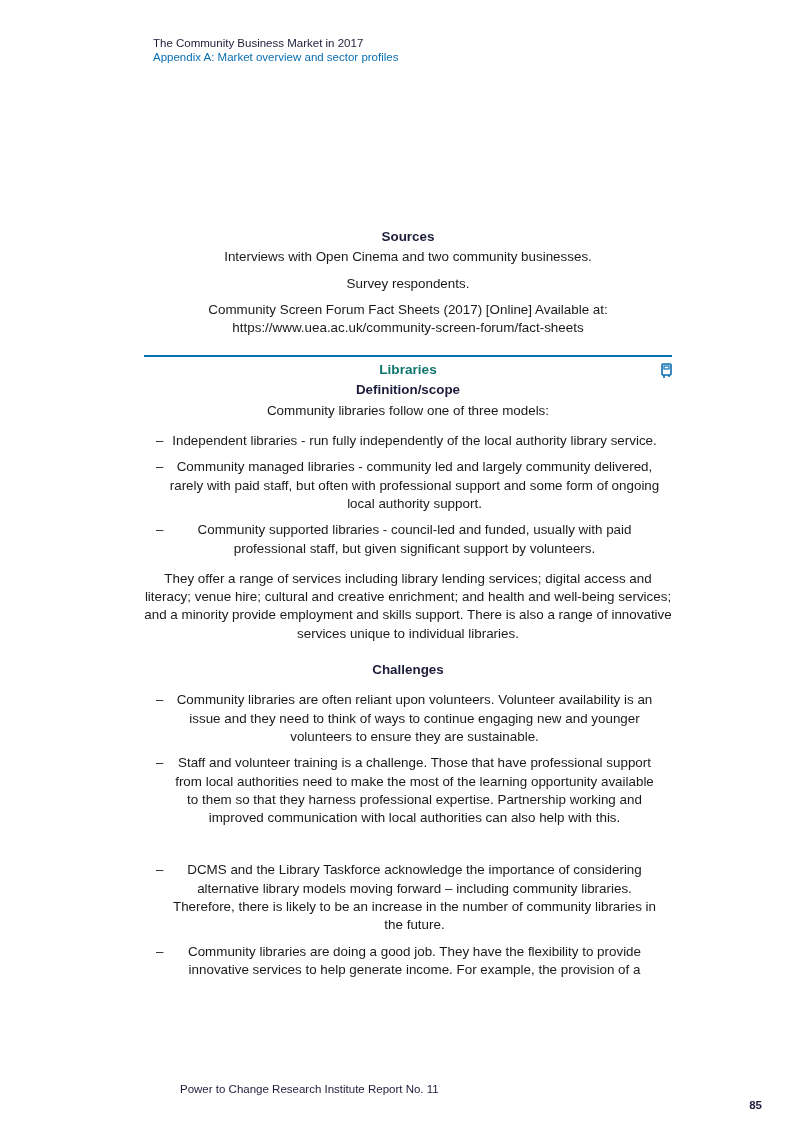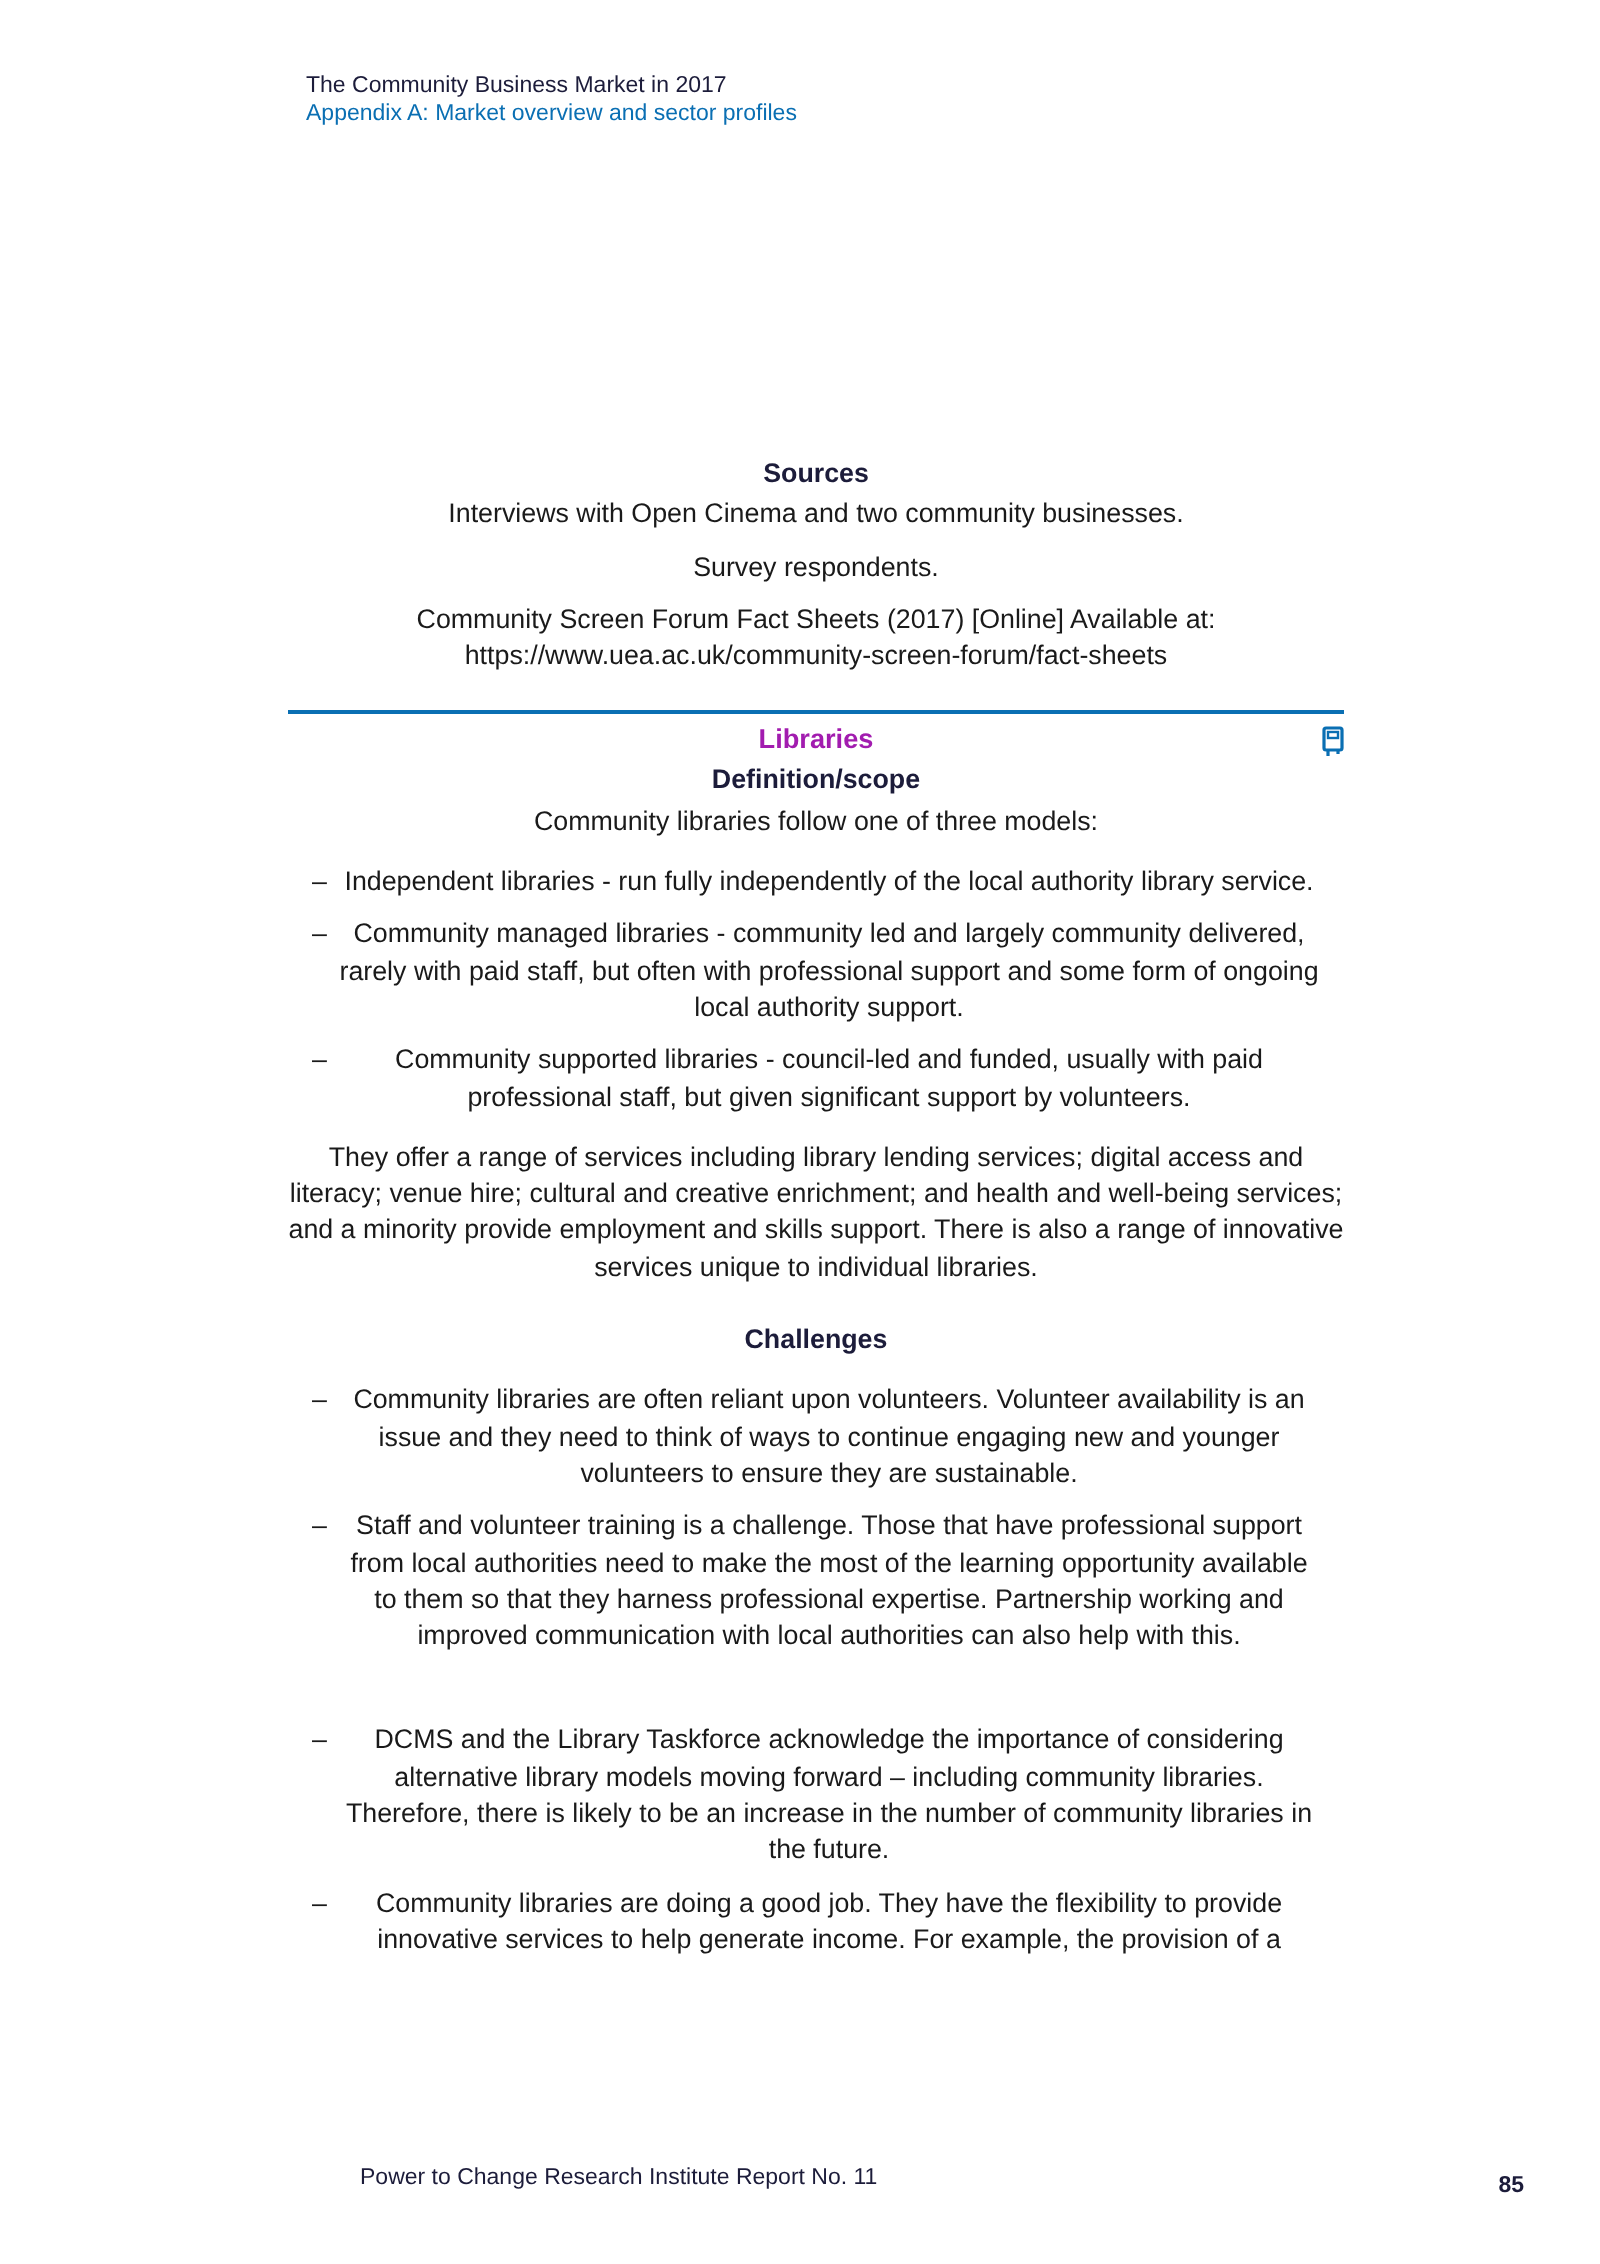--- a/index.html
+++ b/index.html
@@ -6,29 +6,29 @@
   body { width: 800px; height: 1132px; position: relative; overflow: hidden;
          font-family: "Liberation Sans", sans-serif; color: #1a1a1a; }
   .header { position: absolute; left: 153px; top: 36px; font-size: 11.5px; line-height: 14px; }
   .header .t1 { color: #1c1c3a; }
   .header .t2 { color: #0a6fb3; }
   .content { position: absolute; left: 144px; top: 228px; width: 528px; font-size: 13.4px; line-height: 18.3px; text-align: center; }
   .h-sub { font-weight: bold; color: #1c1c3a; margin: 0 0 2px 0; font-size: 13.4px; }
   p { margin: 0 0 8px 0; }
   .rule { border-top: 2px solid #0a6fb3; margin: 18px 0 4px 0; position: relative; }
   .section-row { position: relative; height: 20px; }
-  .section-title { color: #a21caf; font-weight: bold; font-size: 13.6px; }
+  .section-title { color: #0f766e; font-weight: bold; font-size: 13.6px; }
   .book-icon { position: absolute; right: 0; top: 2px; width: 11px; height: 16px; }
   ul.dash { list-style: none; margin: 12px; padding: 0; }
   ul.dash li { position: relative; padding-left: 13px; margin-bottom: 8px; }
   ul.dash li::before { content: "\2013"; position: absolute; left: 0; top: 0; }
   .gap { height: 10px; }
   .footer { position: absolute; left: 144px; top: 1083px; width: 618px; font-size: 11.5px; color: #1c1c3a; }
   .footer .brand { font-weight: normal; margin-left: 36px; }
-  .footer .page { position: absolute; right: 0; top: 4px; font-weight: bold; }
+  .footer .page { position: absolute; right: 0; top: 16px; font-weight: bold; }
 </style>
 </head>
 <body>
 
 <div class="header">
   <div class="t1">The Community Business Market in 2017</div>
   <div class="t2">Appendix A: Market overview and sector profiles</div>
 </div>
 
 <div class="content">

